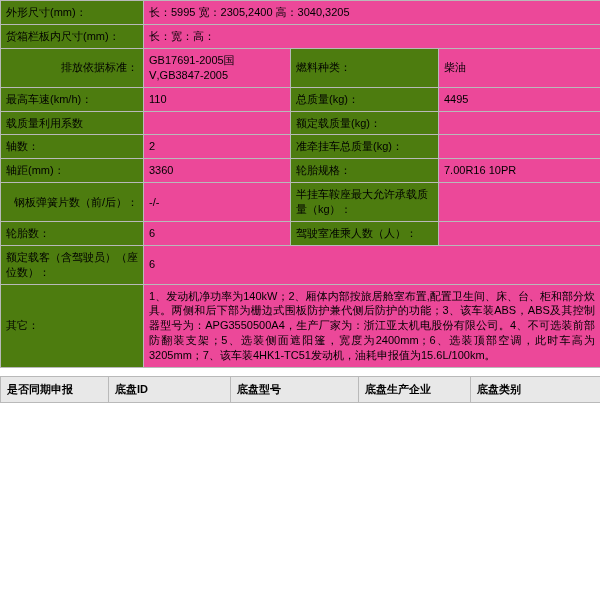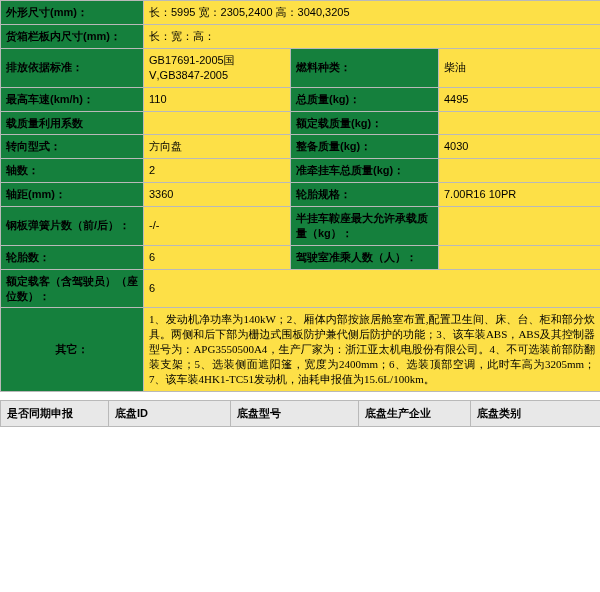--- a/index.html
+++ b/index.html
@@ -24,42 +24,41 @@
   }
   table.spec td {
     border: 1px solid #b9b9b9;
     padding: 4px 5px;
     vertical-align: middle;
     line-height: 1.35;
     font-size: 11px;
     word-wrap: break-word;
   }
   td.lbl {
-    background: #15803d;
-    font-weight: bold;
+    background: #4d7c0f;
+    font-weight: normal;
     color: #000;
   }
   td.val {
-    background: #fde047;
+    background: #ec4899;
     color: #000;
   }
   .col-l1 { width: 143px; }
   .col-v1 { width: 147px; }
   .col-l2 { width: 148px; }
   .col-v2 { width: 162px; }
 
-  td.tall { height: 30px; }
+  td.tall { height: 30px; text-align: right; }
   td.notes {
     line-height: 1.6;
     padding: 6px 6px;
     text-align: justify;
-    font-family: Liberation Serif, serif;
   }
   td.notes-lbl {
-    text-align: center;
+    text-align: left;
   }
 
   table.chassis {
     width: 600px;
     border-collapse: collapse;
     table-layout: fixed;
     margin-top: 8px;
   }
   table.chassis th {
     border: 1px solid #b9b9b9;
@@ -109,26 +108,20 @@
         <td class="lbl">总质量(kg)：</td>
         <td class="val">4495</td>
       </tr>
       <tr>
         <td class="lbl">载质量利用系数</td>
         <td class="val"></td>
         <td class="lbl">额定载质量(kg)：</td>
         <td class="val"></td>
       </tr>
       <tr>
-        <td class="lbl">转向型式：</td>
-        <td class="val">方向盘</td>
-        <td class="lbl">整备质量(kg)：</td>
-        <td class="val">4030</td>
-      </tr>
-      <tr>
         <td class="lbl">轴数：</td>
         <td class="val">2</td>
         <td class="lbl">准牵挂车总质量(kg)：</td>
         <td class="val"></td>
       </tr>
       <tr>
         <td class="lbl">轴距(mm)：</td>
         <td class="val">3360</td>
         <td class="lbl">轮胎规格：</td>
         <td class="val">7.00R16 10PR</td>

